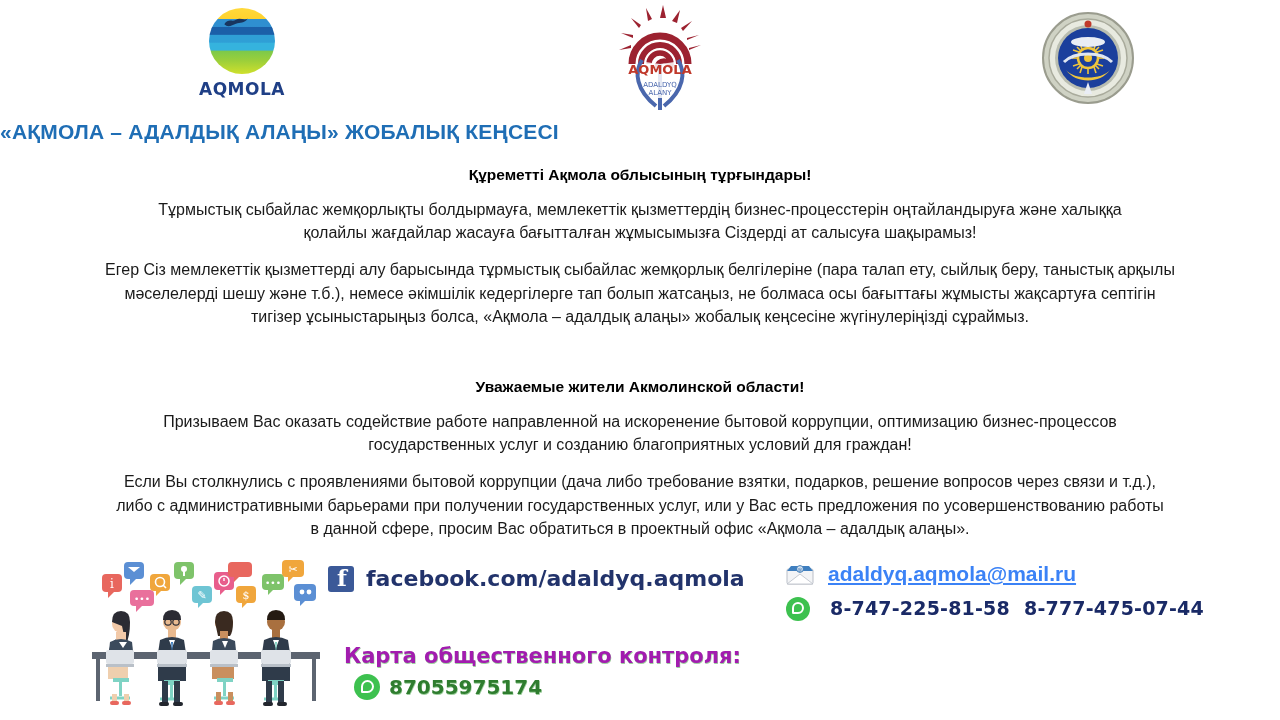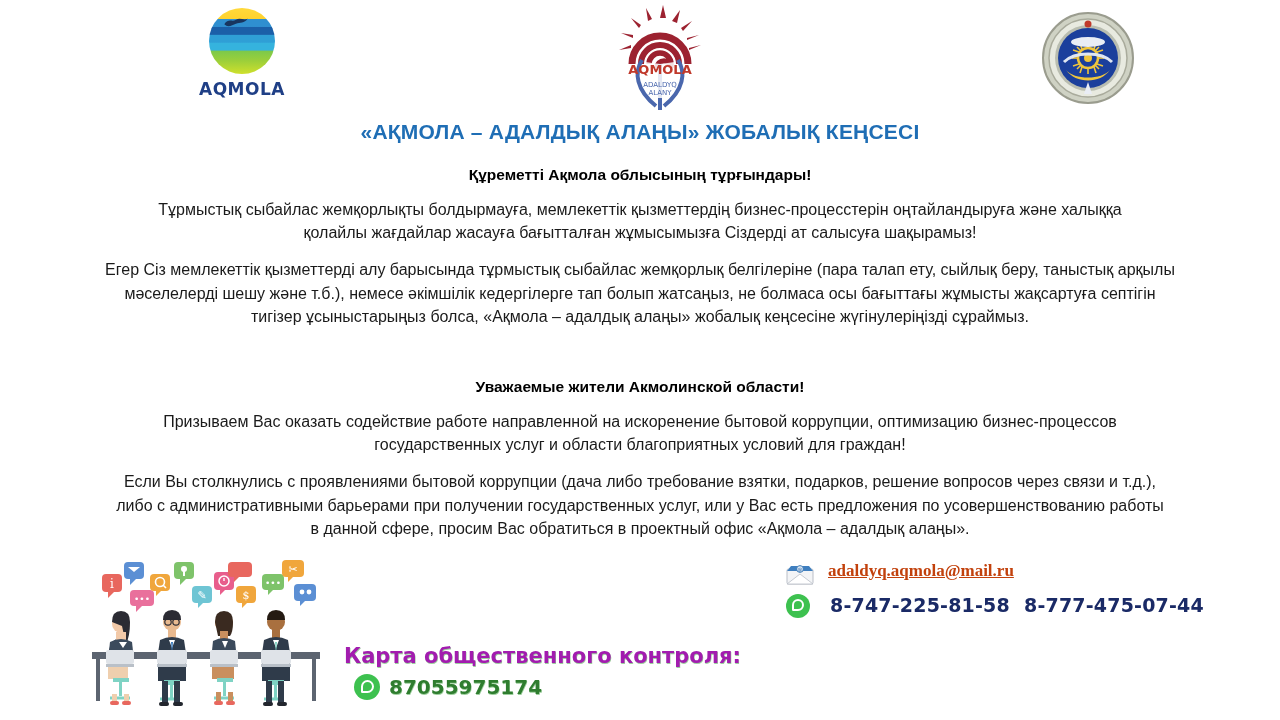--- a/index.html
+++ b/index.html
@@ -71,21 +71,21 @@
   .logo-emblem {
     position: absolute;
     left: 1042px;
     top: 12px;
     width: 92px;
     height: 92px;
   }
 
   
   .doc-title {
-    text-align: center;
+    text-align: left;
     color: #1f6eb5;
     font-weight: bold;
     font-size: 21px;
     letter-spacing: 0.2px;
     margin-top: 10px;
     font-family: "Liberation Sans", sans-serif;
   }
 
   
   .content {
@@ -241,26 +241,26 @@
   }
   .env-icon {
     width: 28px; height: 21px;
     flex: none;
     margin-top: 4px;
     position: relative;
   }
   .mail-links { margin-left: 14px; }
   .mail-link {
     display: block;
-    font-size: 17px;
-    font-weight: bold;
-    color: #c2410c;
+    font-size: 21px;
+    font-weight: bold;
+    color: #3b82f6;
     text-decoration: underline;
     line-height: 1.32;
-    font-family: Liberation Serif, serif;
+    font-family: Liberation Sans, sans-serif;
   }
   .phone-row {
     display: flex;
     align-items: flex-start;
     margin-top: 9px;
   }
   .phone-nums {
     margin-left: 20px;
     font-size: 19px;
     font-weight: bold;
@@ -350,21 +350,21 @@
 
 <div class="content">
 
   <div class="sec-head">Құреметті Ақмола облысының тұрғындары!</div>
   <p class="para kz-1">Тұрмыстық сыбайлас жемқорлықты болдырмауға, мемлекеттік қызметтердің бизнес-процесстерін оңтайландыруға және халыққа қолайлы жағдайлар жасауға бағытталған жұмысымызға Сіздерді ат салысуға шақырамыз!</p>
   <p class="para kz-2">Егер Сіз мемлекеттік қызметтерді алу барысында тұрмыстық сыбайлас жемқорлық белгілеріне (пара талап ету, сыйлық беру, таныстық арқылы мәселелерді шешу және т.б.), немесе әкімшілік кедергілерге тап болып жатсаңыз, не болмаса осы бағыттағы жұмысты жақсартуға септігін тигізер ұсыныстарыңыз болса, «Ақмола – адалдық алаңы» жобалық кеңсесіне жүгінулеріңізді сұраймыз.</p>
 
   <div class="gap-block"></div>
 
   <div class="sec-head">Уважаемые жители Акмолинской области!</div>
-  <p class="para ru-1">Призываем Вас оказать содействие работе направленной на искоренение бытовой коррупции, оптимизацию бизнес-процессов государственных услуг и области благоприятных условий для граждан!</p>
+  <p class="para ru-1">Призываем Вас оказать содействие работе направленной на искоренение бытовой коррупции, оптимизацию бизнес-процессов государственных услуг и созданию благоприятных условий для граждан!</p>
   <p class="para ru-2">Если Вы столкнулись с проявлениями бытовой коррупции (дача либо требование взятки, подарков, решение вопросов через связи и т.д.), либо с административными барьерами при получении государственных услуг, или у Вас есть предложения по усовершенствованию работы в данной сфере, просим Вас обратиться в проектный офис «Ақмола – адалдық алаңы».</p>
 </div>
 
 <div class="footer">
 
   <div class="illustration">
     <svg viewBox="0 0 240 160" width="240" height="160">
 
       <g>
         <rect x="16" y="18" width="20" height="18" rx="4" fill="#e8675e"></rect>
@@ -485,20 +485,24 @@
         <path d="M178 143 l20 0" stroke="#7fd3c4" stroke-width="3" fill="none"></path>
         <rect x="180" y="125" width="6" height="22" fill="#2f3b4a"></rect>
           <rect x="192" y="125" width="6" height="22" fill="#2f3b4a"></rect>
         <rect x="177" y="146" width="10" height="4" rx="2" fill="#22262e"></rect>
           <rect x="191" y="146" width="10" height="4" rx="2" fill="#22262e"></rect>
       </g>
     </svg>
   </div>
 
   <div class="social">
+    <div class="social-row">
+      <span class="fb-icon"></span>
+      <span class="label">facebook.com/adaldyq.aqmola</span>
+    </div>
   </div>
 
   <div class="map-block">
     <div class="map-title">Карта общественного контроля:</div>
     <div class="map-phone-row">
       <span class="wa-icon big"></span>
       <span class="num">87055975174</span>
     </div>
   </div>
 

